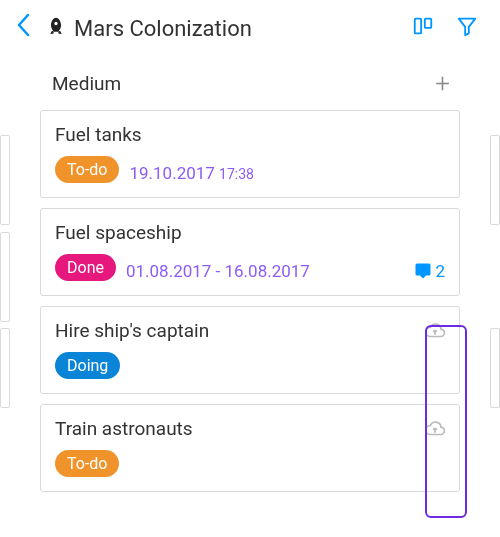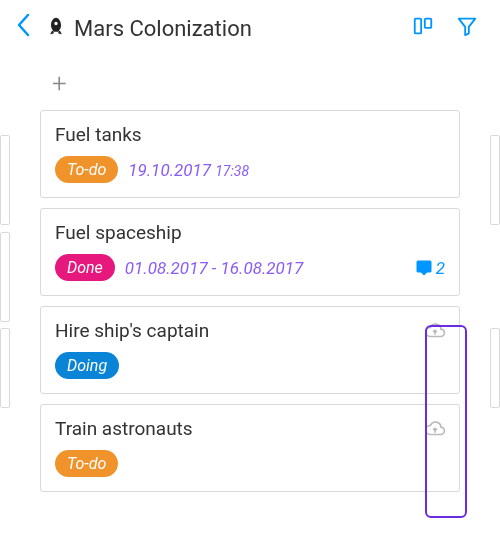--- a/index.html
+++ b/index.html
@@ -25,21 +25,21 @@
     display: flex; align-items: center; justify-content: space-between;
     padding: 14px 10px 14px 12px; font-size: 19px; color: #333;
   }
   .plus { font-size: 26px; color: #888; font-weight: 300; cursor: pointer; line-height: 1; }
   .card {
     border: 1px solid #d9d9d9; border-radius: 3px;
     padding: 12px 14px 14px 14px; margin-bottom: 10px;
     position: relative; background: #fff;
   }
   .card-title { font-size: 19px; color: #333; margin-bottom: 10px; }
-  .row2 { display: flex; align-items: center; font-style: italic; }
+  .row2 { display: flex; align-items: flex-end; }
   .badge {
     display: inline-block; color: #fff; font-size: 16px;
     padding: 4px 12px; border-radius: 14px; margin-right: 10px;
   }
   .badge-orange { background: #f0932b; }
   .badge-pink   { background: #e6177d; }
   .badge-blue   { background: #0a84d6; }
   .date { color: #8b5cf6; font-size: 17px; }
   .date-time .time { font-size: 14px; }
   .right-icons { margin-left: auto; display: flex; align-items: center; }
@@ -87,20 +87,21 @@
   </span>
   <span class="hdr-icon">
     <svg width="22" height="22" viewBox="0 0 24 24" fill="none" stroke="currentColor" stroke-width="2" stroke-linejoin="round">
         <polygon points="3,4 21,4 14,13 14,20 10,22 10,13"></polygon>
       </svg>
   </span>
 </div>
 
 <div class="column">
   <div class="col-head">
+    <span>Medium</span>
     <span class="plus">+</span>
   </div>
 
   <div class="card">
     <div class="card-title">Fuel tanks</div>
     <div class="row2">
       <span class="badge badge-orange">To-do</span>
       <span class="date date-time">
         <span>19.10.2017</span>
         <span class="time">17:38</span>

